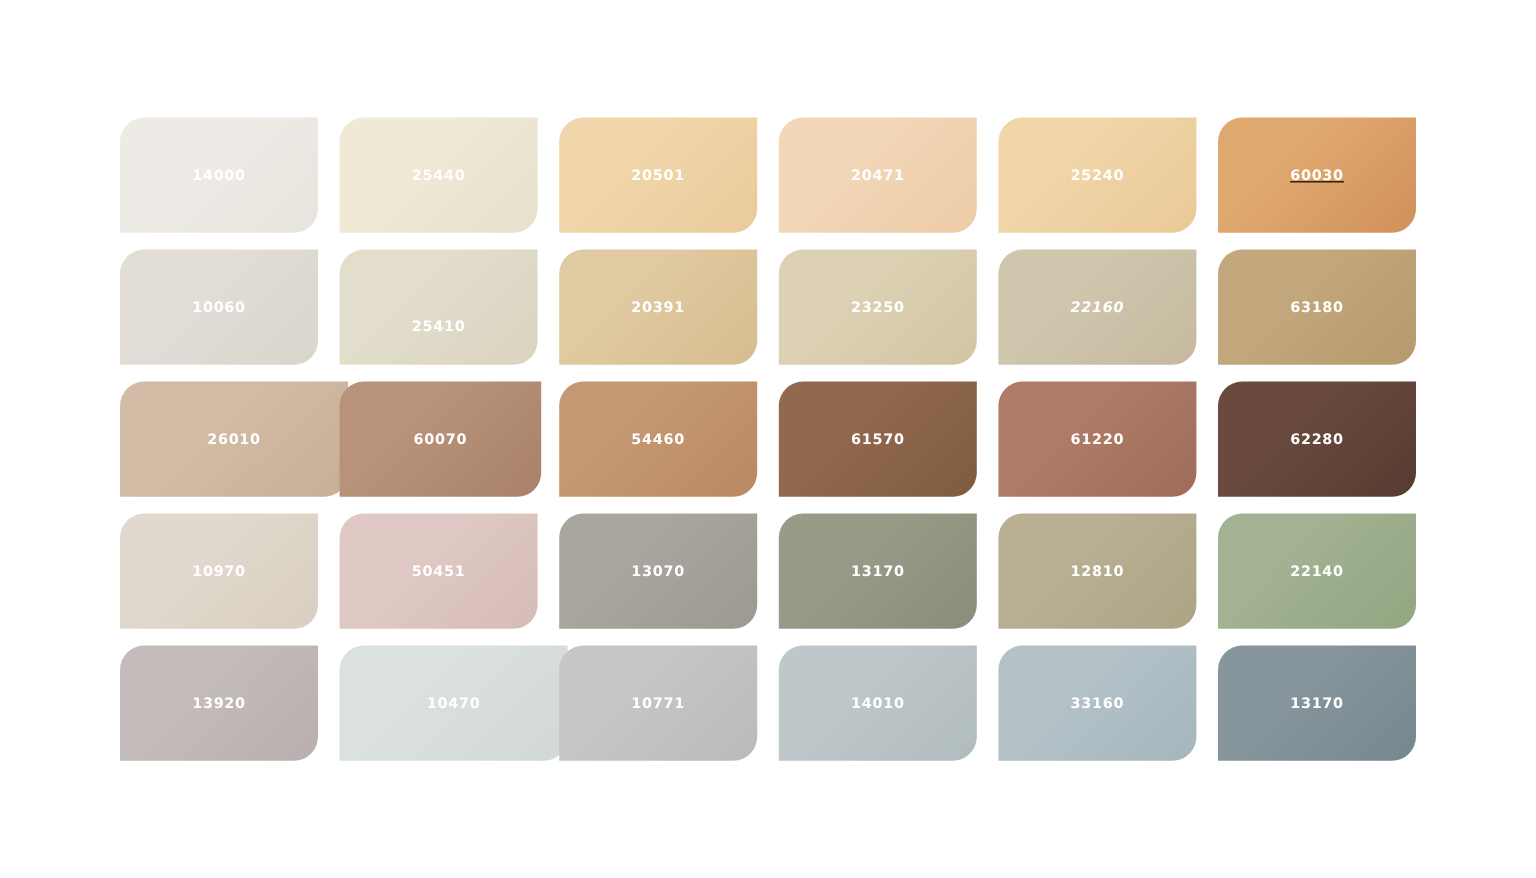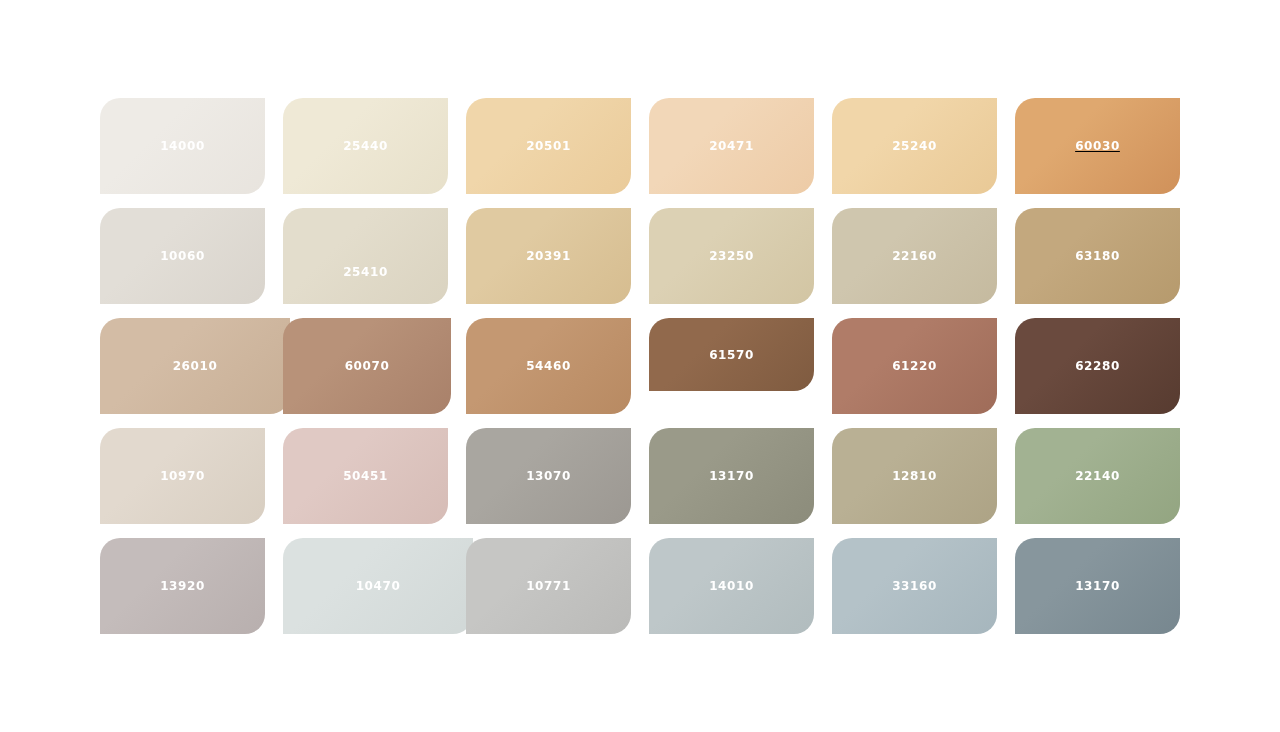--- a/index.html
+++ b/index.html
@@ -76,36 +76,36 @@
     </div>
     <div class="swatch" style="width: 165px; height: 96px; border-top-left-radius: 20px; border-bottom-right-radius: 20px; background: linear-gradient(135deg, rgb(227, 221, 204) 0%, rgb(227, 221, 204) 35%, rgb(218, 211, 192) 100%);">
       <span class="swatch-label" style="color: rgb(255, 255, 255); margin-top: 32px;">25410</span>
     </div>
     <div class="swatch" style="width: 165px; height: 96px; border-top-left-radius: 20px; border-bottom-right-radius: 20px; background: linear-gradient(135deg, rgb(224, 202, 161) 0%, rgb(224, 202, 161) 35%, rgb(214, 189, 144) 100%);">
       <span class="swatch-label" style="color: rgb(255, 255, 255);">20391</span>
     </div>
     <div class="swatch" style="width: 165px; height: 96px; border-top-left-radius: 20px; border-bottom-right-radius: 20px; background: linear-gradient(135deg, rgb(220, 209, 180) 0%, rgb(220, 209, 180) 35%, rgb(210, 197, 163) 100%);">
       <span class="swatch-label" style="color: rgb(255, 255, 255);">23250</span>
     </div>
-    <div class="swatch" style="width: 165px; height: 96px; border-top-left-radius: 20px; border-bottom-right-radius: 20px; background: linear-gradient(135deg, rgb(207, 198, 174) 0%, rgb(207, 198, 174) 35%, rgb(197, 186, 159) 100%);">
+    <div class="swatch" style="width: 165px; height: 96px; border-top-left-radius: 20px; border-bottom-right-radius: 20px; background: linear-gradient(135deg, rgb(207, 198, 174) 0%, rgb(207, 198, 174) 35%, rgb(197, 186, 159) 100%); font-style: italic;">
       <span class="swatch-label" style="color: rgb(255, 255, 255);">22160</span>
     </div>
     <div class="swatch" style="width: 165px; height: 96px; border-top-left-radius: 20px; border-bottom-right-radius: 20px; background: linear-gradient(135deg, rgb(195, 168, 126) 0%, rgb(195, 168, 126) 35%, rgb(182, 154, 109) 100%);">
       <span class="swatch-label" style="color: rgb(255, 255, 255);">63180</span>
     </div>
     <div class="swatch" style="width: 190px; height: 96px; border-top-left-radius: 20px; border-bottom-right-radius: 20px; background: linear-gradient(135deg, rgb(211, 188, 165) 0%, rgb(211, 188, 165) 35%, rgb(200, 175, 150) 100%); text-align: center;">
       <span class="swatch-label" style="color: rgb(255, 255, 255);">26010</span>
     </div>
     <div class="swatch" style="width: 168px; height: 96px; border-top-left-radius: 20px; border-bottom-right-radius: 20px; background: linear-gradient(135deg, rgb(184, 146, 121) 0%, rgb(184, 146, 121) 35%, rgb(169, 129, 106) 100%);">
       <span class="swatch-label" style="color: rgb(255, 255, 255);">60070</span>
     </div>
     <div class="swatch" style="width: 165px; height: 96px; border-top-left-radius: 20px; border-bottom-right-radius: 20px; background: linear-gradient(135deg, rgb(196, 152, 114) 0%, rgb(196, 152, 114) 35%, rgb(184, 138, 98) 100%);">
       <span class="swatch-label" style="color: rgb(255, 255, 255);">54460</span>
     </div>
-    <div class="swatch" style="width: 165px; height: 73px; border-top-left-radius: 20px; border-bottom-right-radius: 20px; background: linear-gradient(135deg, rgb(145, 105, 76) 0%, rgb(145, 105, 76) 35%, rgb(127, 91, 64) 100%);">
+    <div class="swatch" style="width: 165px; height: 96px; border-top-left-radius: 20px; border-bottom-right-radius: 20px; background: linear-gradient(135deg, rgb(145, 105, 76) 0%, rgb(145, 105, 76) 35%, rgb(127, 91, 64) 100%);">
       <span class="swatch-label" style="color: rgb(255, 255, 255);">61570</span>
     </div>
     <div class="swatch" style="width: 165px; height: 96px; border-top-left-radius: 20px; border-bottom-right-radius: 20px; background: linear-gradient(135deg, rgb(176, 124, 104) 0%, rgb(176, 124, 104) 35%, rgb(159, 108, 89) 100%);">
       <span class="swatch-label" style="color: rgb(255, 255, 255);">61220</span>
     </div>
     <div class="swatch" style="width: 165px; height: 96px; border-top-left-radius: 20px; border-bottom-right-radius: 20px; background: linear-gradient(135deg, rgb(106, 74, 62) 0%, rgb(106, 74, 62) 35%, rgb(87, 59, 48) 100%);">
       <span class="swatch-label" style="color: rgb(255, 255, 255);">62280</span>
     </div>
     <div class="swatch" style="width: 165px; height: 96px; border-top-left-radius: 20px; border-bottom-right-radius: 20px; background: linear-gradient(135deg, rgb(226, 217, 206) 0%, rgb(226, 217, 206) 35%, rgb(216, 206, 193) 100%);">
       <span class="swatch-label" style="color: rgb(255, 255, 255);">10970</span>

